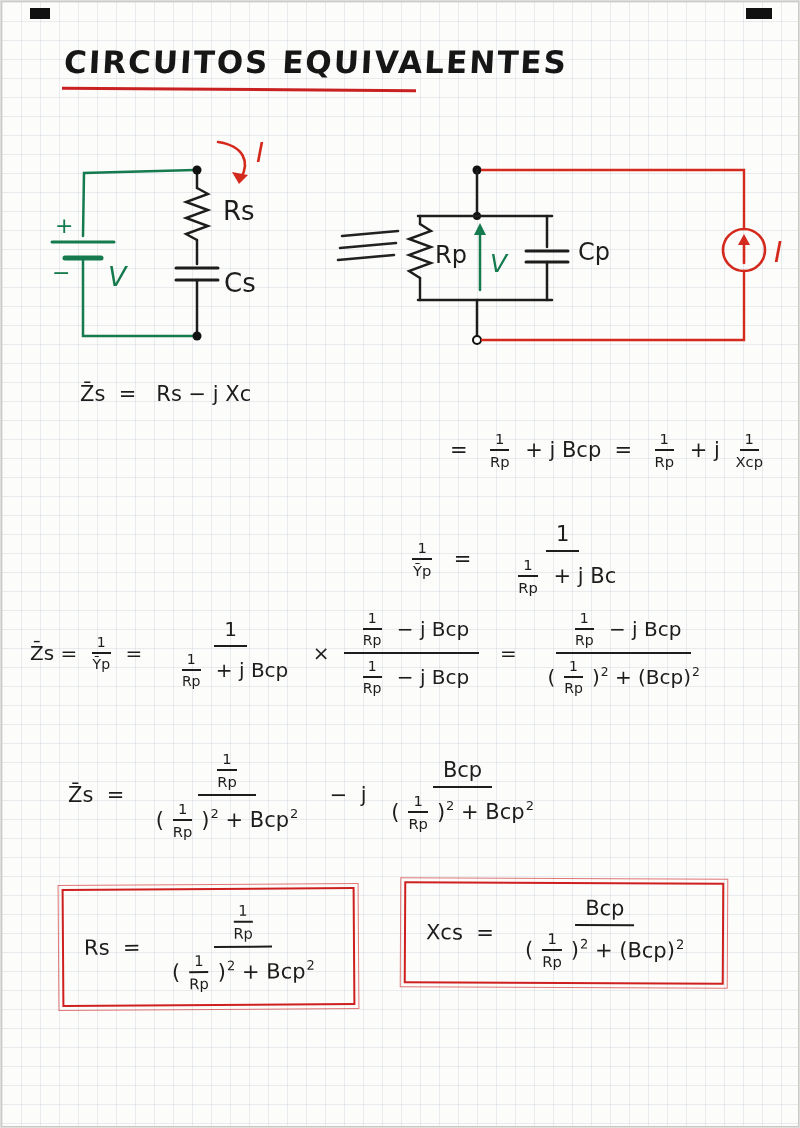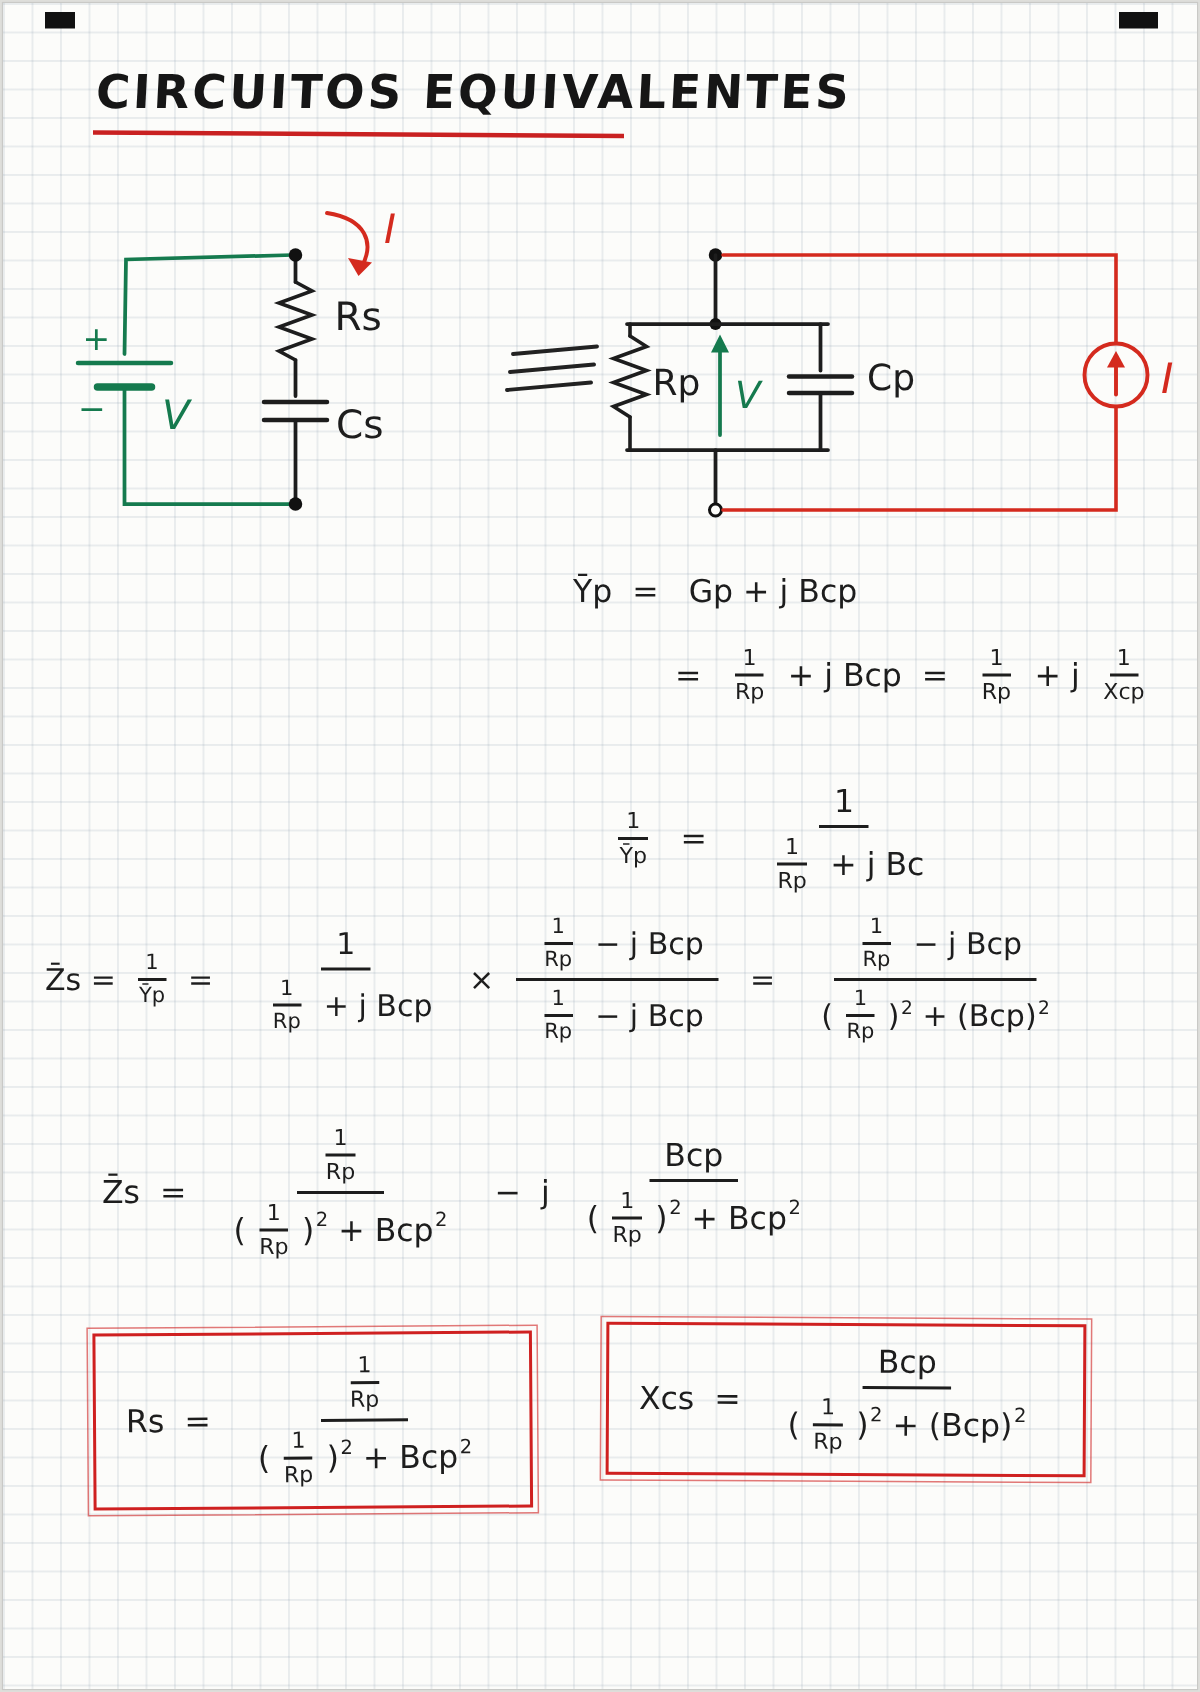--- a/index.html
+++ b/index.html
@@ -108,24 +108,24 @@
 
       <path d="M460 40 L722 40 L722 99" stroke="#d42a1e" stroke-width="2.4"></path>
       <circle cx="722" cy="120" r="21" stroke="#d42a1e" stroke-width="2.6"></circle>
       <line x1="722" y1="133" x2="722" y2="112" stroke="#d42a1e" stroke-width="2.6"></line>
       <polygon points="722,104 716,115 728,115" fill="#d42a1e"></polygon>
       <path d="M722 141 L722 210 L460 210" stroke="#d42a1e" stroke-width="2.4"></path>
       <text class="svg-label" x="752" y="132" font-size="28" font-style="italic" fill="#d42a1e">I</text>
     </g>
   </svg>
 
+  <div class="eq" style="left:78px;top:380px;">
+      <span class="mrow"><span>Z̄s  =   Rs − j Xc</span></span>
+    </div>
 
-  <div class="eq" style="left:380px;top:380px;">
-      <span class="mrow"><span>Ȳp  =   Gp + j Bcp</span></span>
-    </div>
 
   <div class="eq" style="left:448px;top:428px;">
       <span class="mrow"><span>=  </span><span class="frac small"><span class="num"><span>1</span></span><span class="den"><span>Rp</span></span></span><span> + j Bcp  =  </span><span class="frac small"><span class="num"><span>1</span></span><span class="den"><span>Rp</span></span></span><span> + j </span><span class="frac small"><span class="num"><span>1</span></span><span class="den"><span>Xcp</span></span></span></span>
     </div>
 
   <div class="eq" style="left:402px;top:520px;">
       <span class="mrow"><span class="frac small"><span class="num"><span>1</span></span><span class="den"><span>Ȳp</span></span></span><span>  =   </span><span class="frac"><span class="num"><span>1</span></span><span class="den"><span class="mrow"><span class="frac small"><span class="num"><span>1</span></span><span class="den"><span>Rp</span></span></span><span> + j Bc</span></span></span></span></span>
     </div>
 
   <div class="eq" style="left:28px;top:608px;font-size:20px;">

